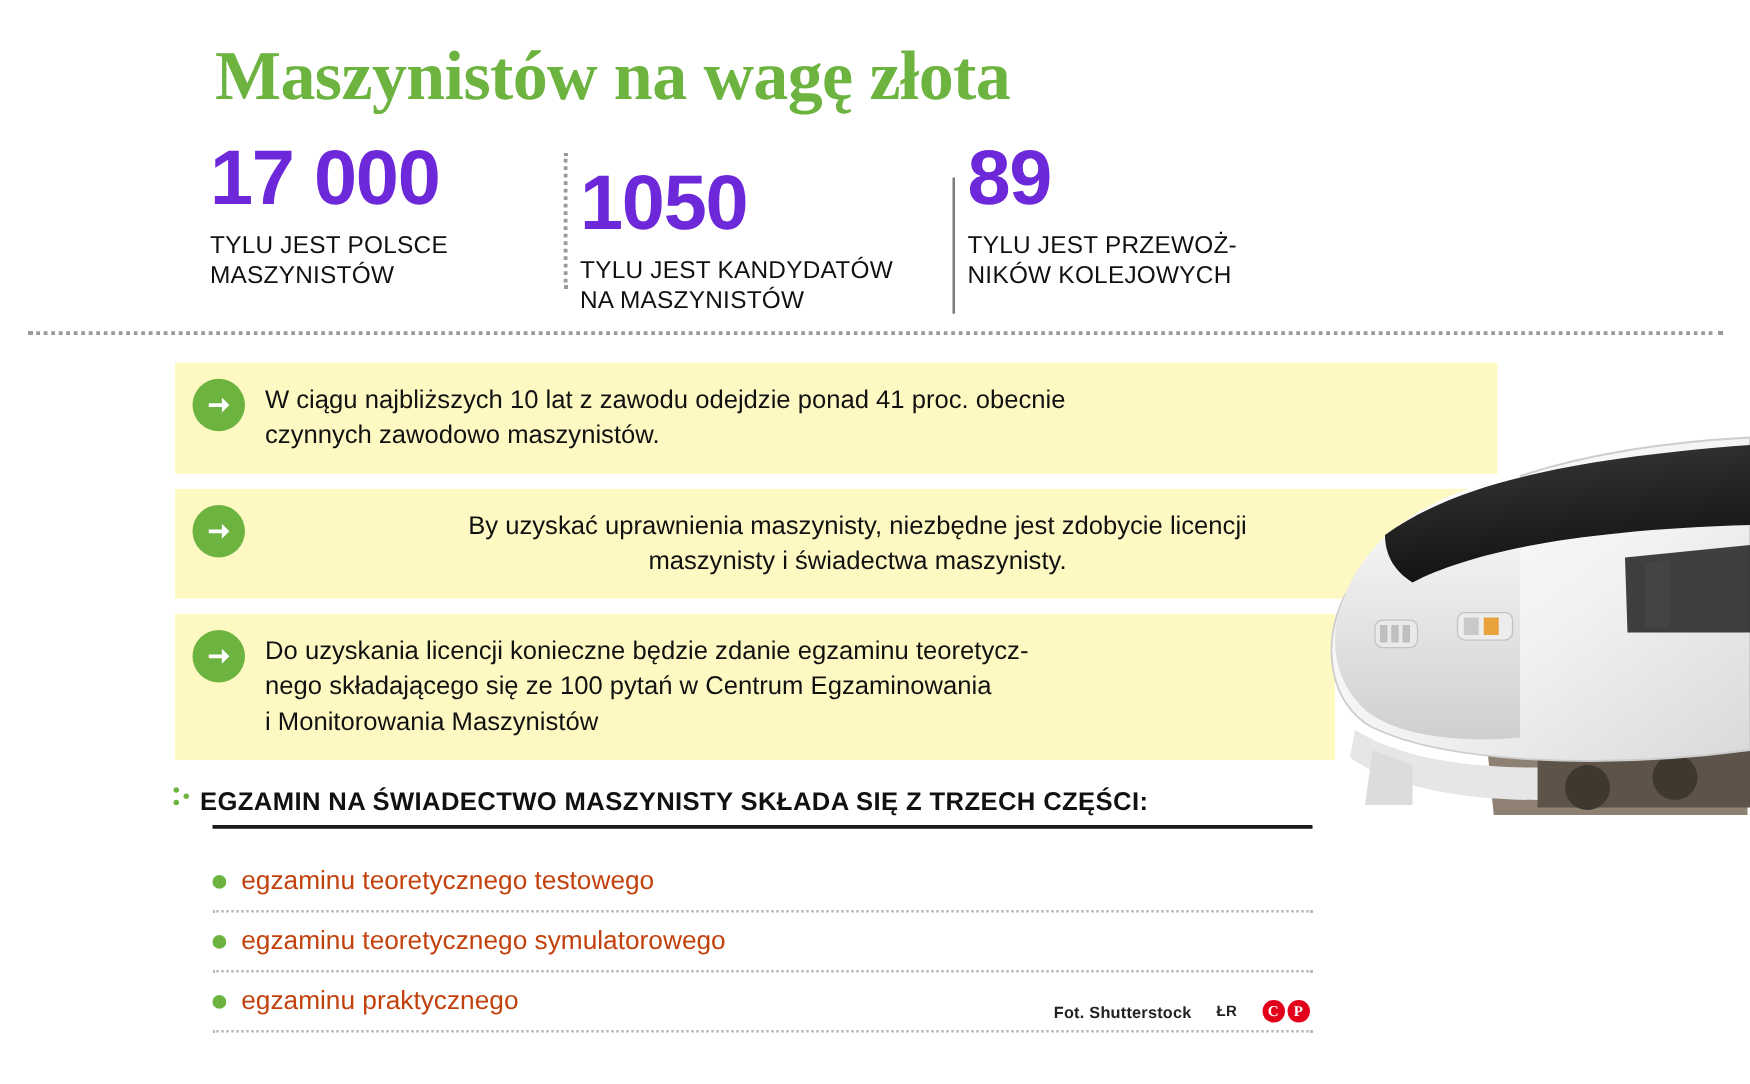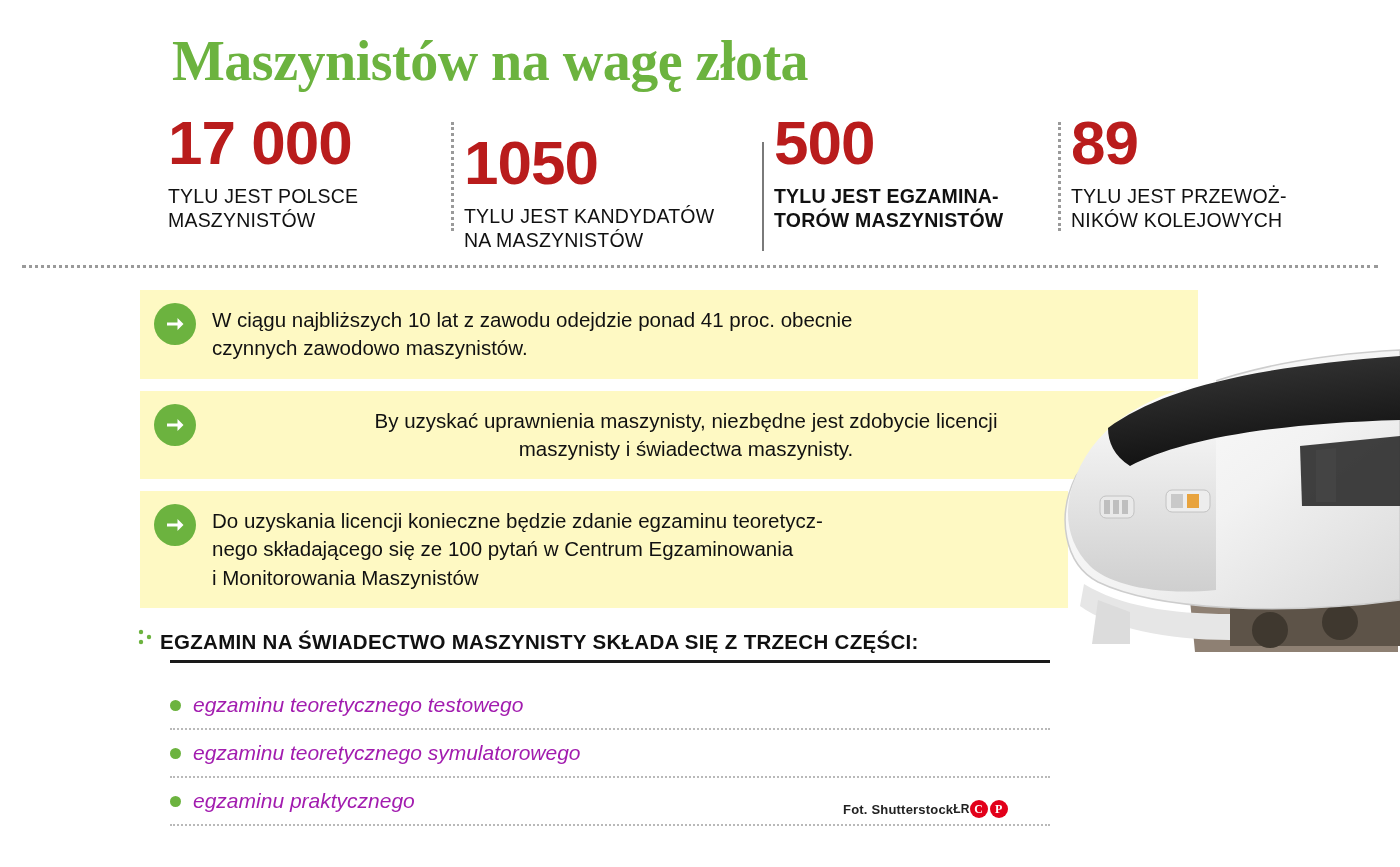--- a/index.html
+++ b/index.html
@@ -52,21 +52,21 @@
     border-left: 3px dotted #9a9a9a;
   }
   .stat-sep.solid {
     border-left: 2px solid #7a7a7a;
   }
   .stat-num {
     font-family: "Liberation Sans", sans-serif;
     font-weight: bold;
     font-size: 62px;
     line-height: 1;
-    color: #b91c1c;
+    color: #6d28d9;
     letter-spacing: -1px;
   }
   .stat-label {
     margin-top: 10px;
     font-size: 19.5px;
     line-height: 1.25;
     font-weight: 500;
     letter-spacing: 0.2px;
     color: #111;
     white-space: pre-line;
@@ -176,32 +176,31 @@
   .li-dot {
     width: 11px;
     height: 11px;
     border-radius: 50%;
     background: #6cb33f;
     margin-right: 12px;
     flex: none;
   }
   .li-text {
     font-size: 21px;
-    color: #a21caf;
-    font-style: italic;
+    color: #c2410c;
   }
 
   
   .credit {
     position: absolute;
     left: 843px;
     top: 800px;
     display: flex;
     align-items: center;
-    gap: 0;
+    gap: 20px;
     font-size: 13px;
     font-weight: bold;
     color: #222;
     letter-spacing: 0.2px;
   }
   .credit .author { font-size: 12px; }
   .logo {
     display: flex;
     gap: 2px;
   }
@@ -243,26 +242,20 @@
     <div class="stat-sep"></div>
   </div>
 
   <div class="stat stat2">
     <div class="stat-num">1050</div>
     <div class="stat-label">TYLU JEST KANDYDATÓW
 NA MASZYNISTÓW</div>
     <div class="stat-sep solid"></div>
   </div>
 
-  <div class="stat stat3">
-    <div class="stat-num">500</div>
-    <div class="stat-label bold">TYLU JEST EGZAMINA-
-TORÓW MASZYNISTÓW</div>
-    <div class="stat-sep"></div>
-  </div>
 
   <div class="stat stat4">
     <div class="stat-num">89</div>
     <div class="stat-label">TYLU JEST PRZEWOŻ-
 NIKÓW KOLEJOWYCH</div>
   </div>
 
 </div>
 
 <div class="rule-top"></div>

